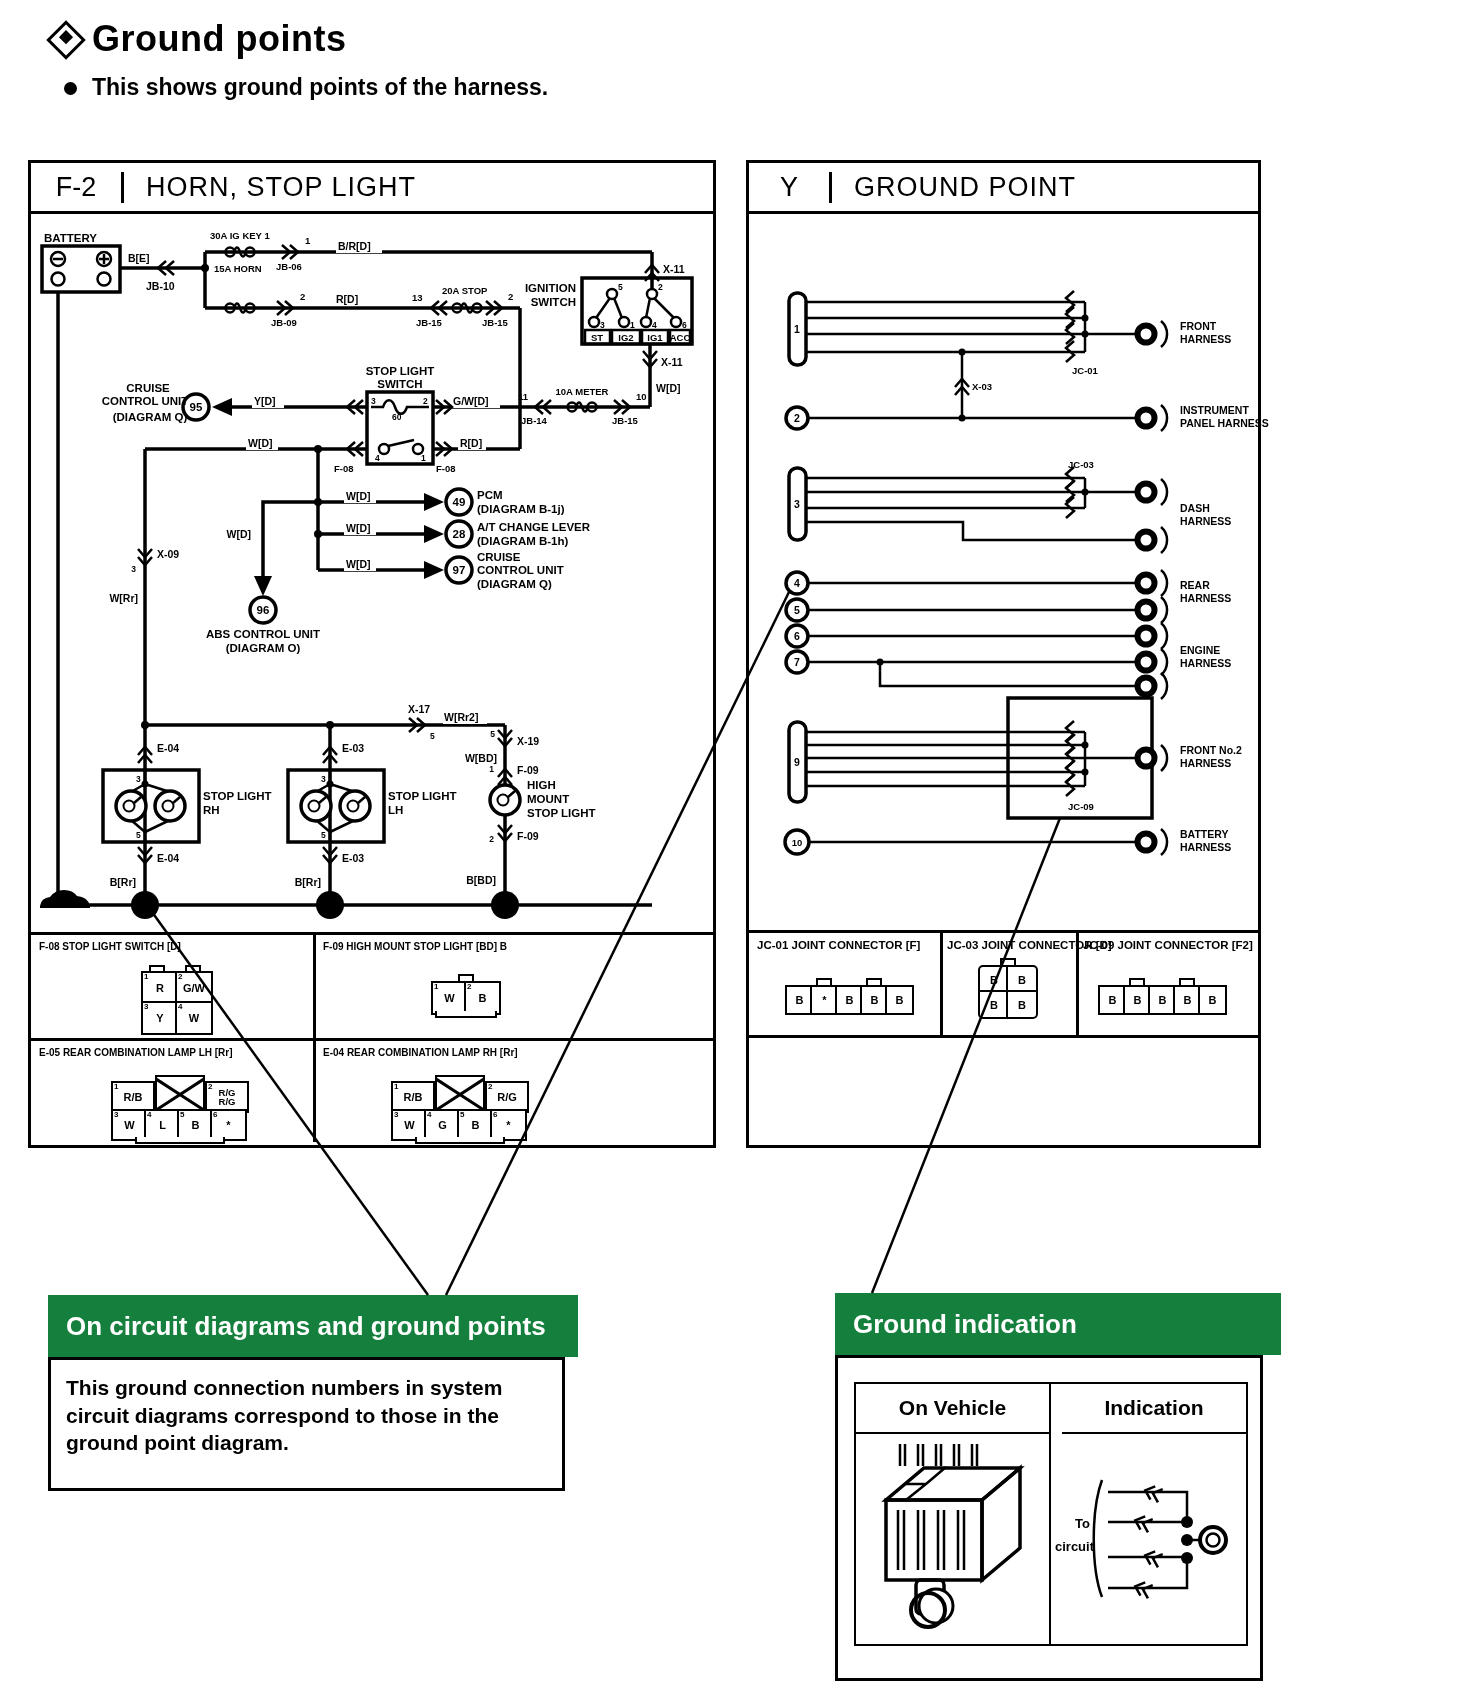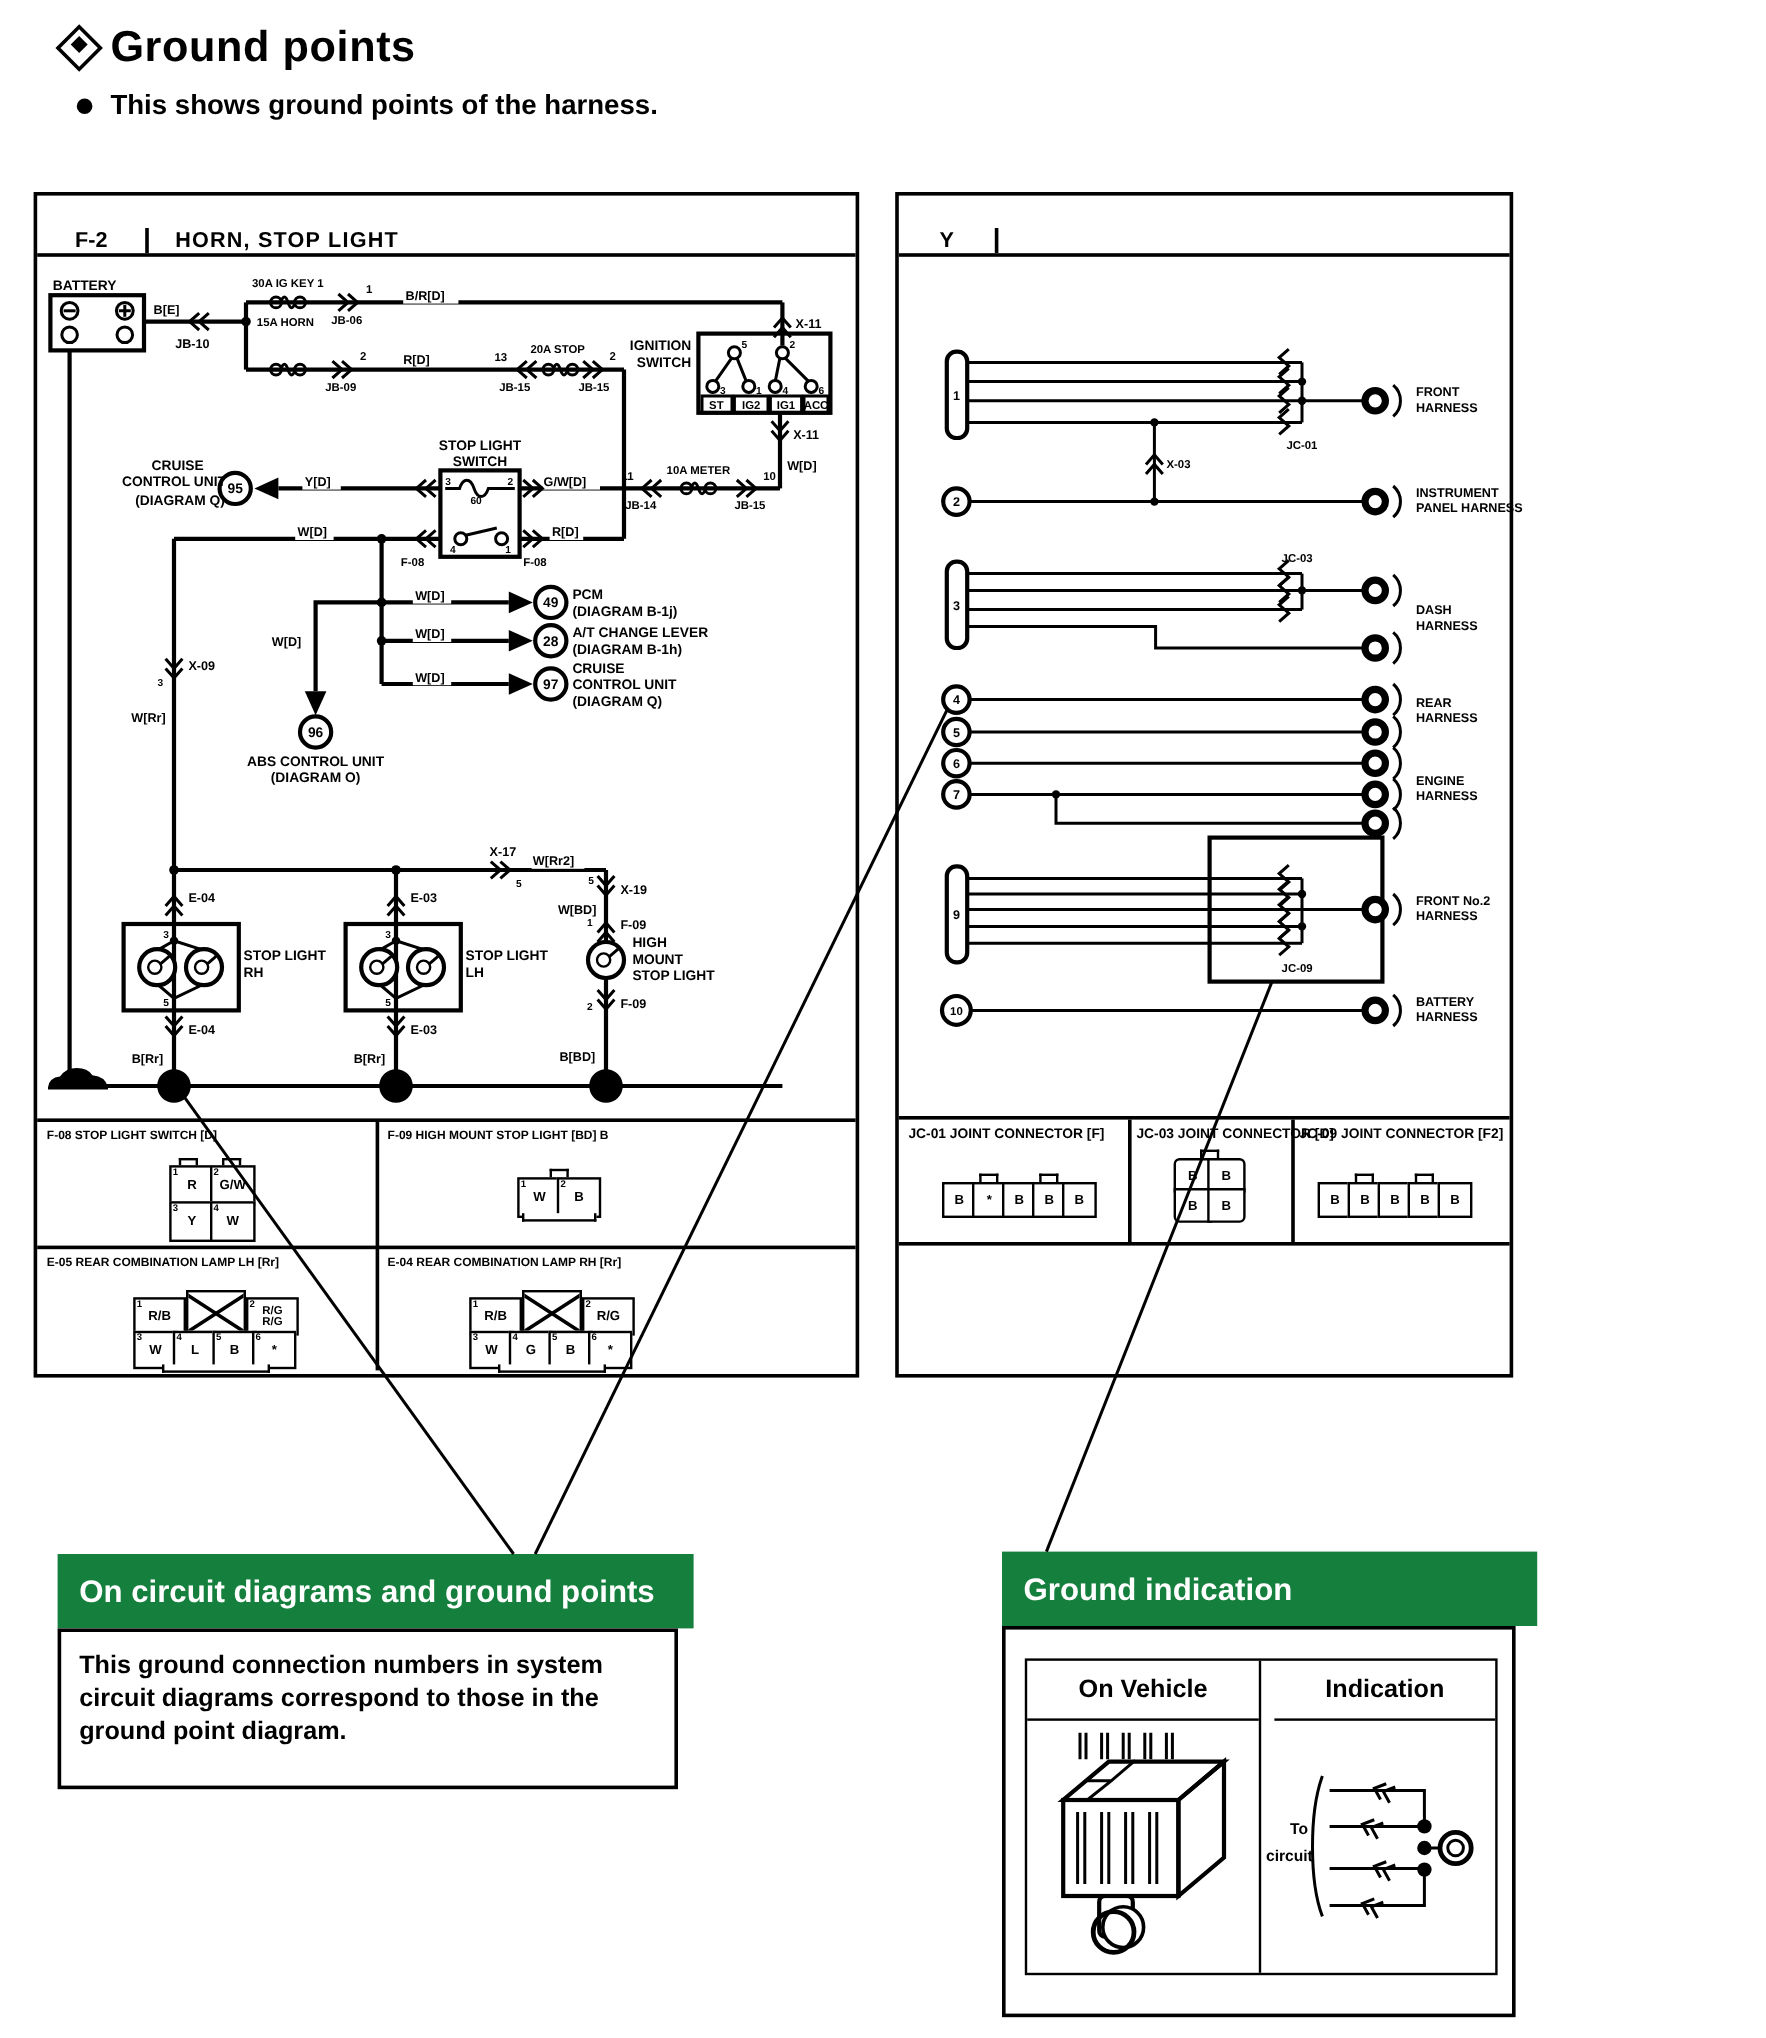--- a/index.html
+++ b/index.html
@@ -7,21 +7,21 @@
        font-family:"Liberation Sans",sans-serif;overflow:hidden;}
   .abs{position:absolute;}
   
   .pg-title{position:absolute;left:92px;top:18px;font-size:36px;font-weight:bold;letter-spacing:.5px;}
   .diamond{position:absolute;left:52px;top:26px;width:22px;height:22px;border:3px solid #000;transform:rotate(45deg);}
   .diamond:after{content:"";position:absolute;left:4px;top:4px;width:10px;height:10px;background:#000;}
   .bullet{position:absolute;left:64px;top:82px;width:13px;height:13px;border-radius:50%;background:#000;}
   .pg-sub{position:absolute;left:92px;top:74px;font-size:23px;font-weight:bold;}
   
   .panel{position:absolute;border:3px solid #000;background:#fff;}
-  .phead{position:absolute;left:0;top:0;right:0;height:48px;border-bottom:3px solid #000;display:flex;align-items:flex-end;font-weight:bold;font-size:18px;}
+  .phead{position:absolute;left:0;top:0;right:0;height:48px;border-bottom:3px solid #000;display:flex;align-items:center;font-weight:normal;font-size:27px;}
   .pcode{display:flex;align-items:center;justify-content:center;border-right:3px solid #000;}
   .ptitle{display:flex;align-items:center;padding-left:22px;letter-spacing:1px;}
   .hline{position:absolute;left:0;right:0;border-top:3px solid #000;}
   .vline{position:absolute;border-left:3px solid #000;}
   .sect-title{position:absolute;font-size:10px;font-weight:bold;white-space:nowrap;}
   
   .pincell{position:absolute;border:2.5px solid #000;background:#fff;display:flex;align-items:center;justify-content:center;font-size:11px;font-weight:bold;}
   .pincell .pn{position:absolute;top:-1px;left:1px;font-size:8px;font-weight:bold;}
   .pincell .two{line-height:9px;font-size:9.5px;text-align:center;}
   .tab{position:absolute;width:12px;height:7px;border:2px solid #000;border-bottom:none;background:#fff;}
@@ -161,20 +161,21 @@
         <span class="pn">6</span>
         <span>*</span>
       </div>
     <div class="abs" style="left:24px;top:62px;width:86px;height:5px;border:2px solid #000;border-top:none;background:#fff;"></div>
   </div>
 </div>
 
 <div class="panel" style="left:746px;top:160px;width:509px;height:982px;">
   <div class="phead">
     <div class="pcode" style="width:80px;">Y</div>
+    <div class="ptitle">GROUND POINT</div>
   </div>
   <div class="hline" style="top:767px;"></div>
   <div class="hline" style="top:872px;"></div>
   <div class="vline" style="left:191px;top:770px;height:102px;"></div>
   <div class="vline" style="left:327px;top:770px;height:102px;"></div>
   <div class="sect-title" style="left:8px;top:776px;font-size:11.5px;">JC-01 JOINT CONNECTOR [F]</div>
   <div class="sect-title" style="left:198px;top:776px;font-size:11.5px;">JC-03 JOINT CONNECTOR [D]</div>
   <div class="sect-title" style="left:334px;top:776px;font-size:11.5px;text-align:right;">JC-09 JOINT CONNECTOR [F2]</div>
 
   <div class="abs" style="left:36px;top:822px;width:125px;height:26px;">

